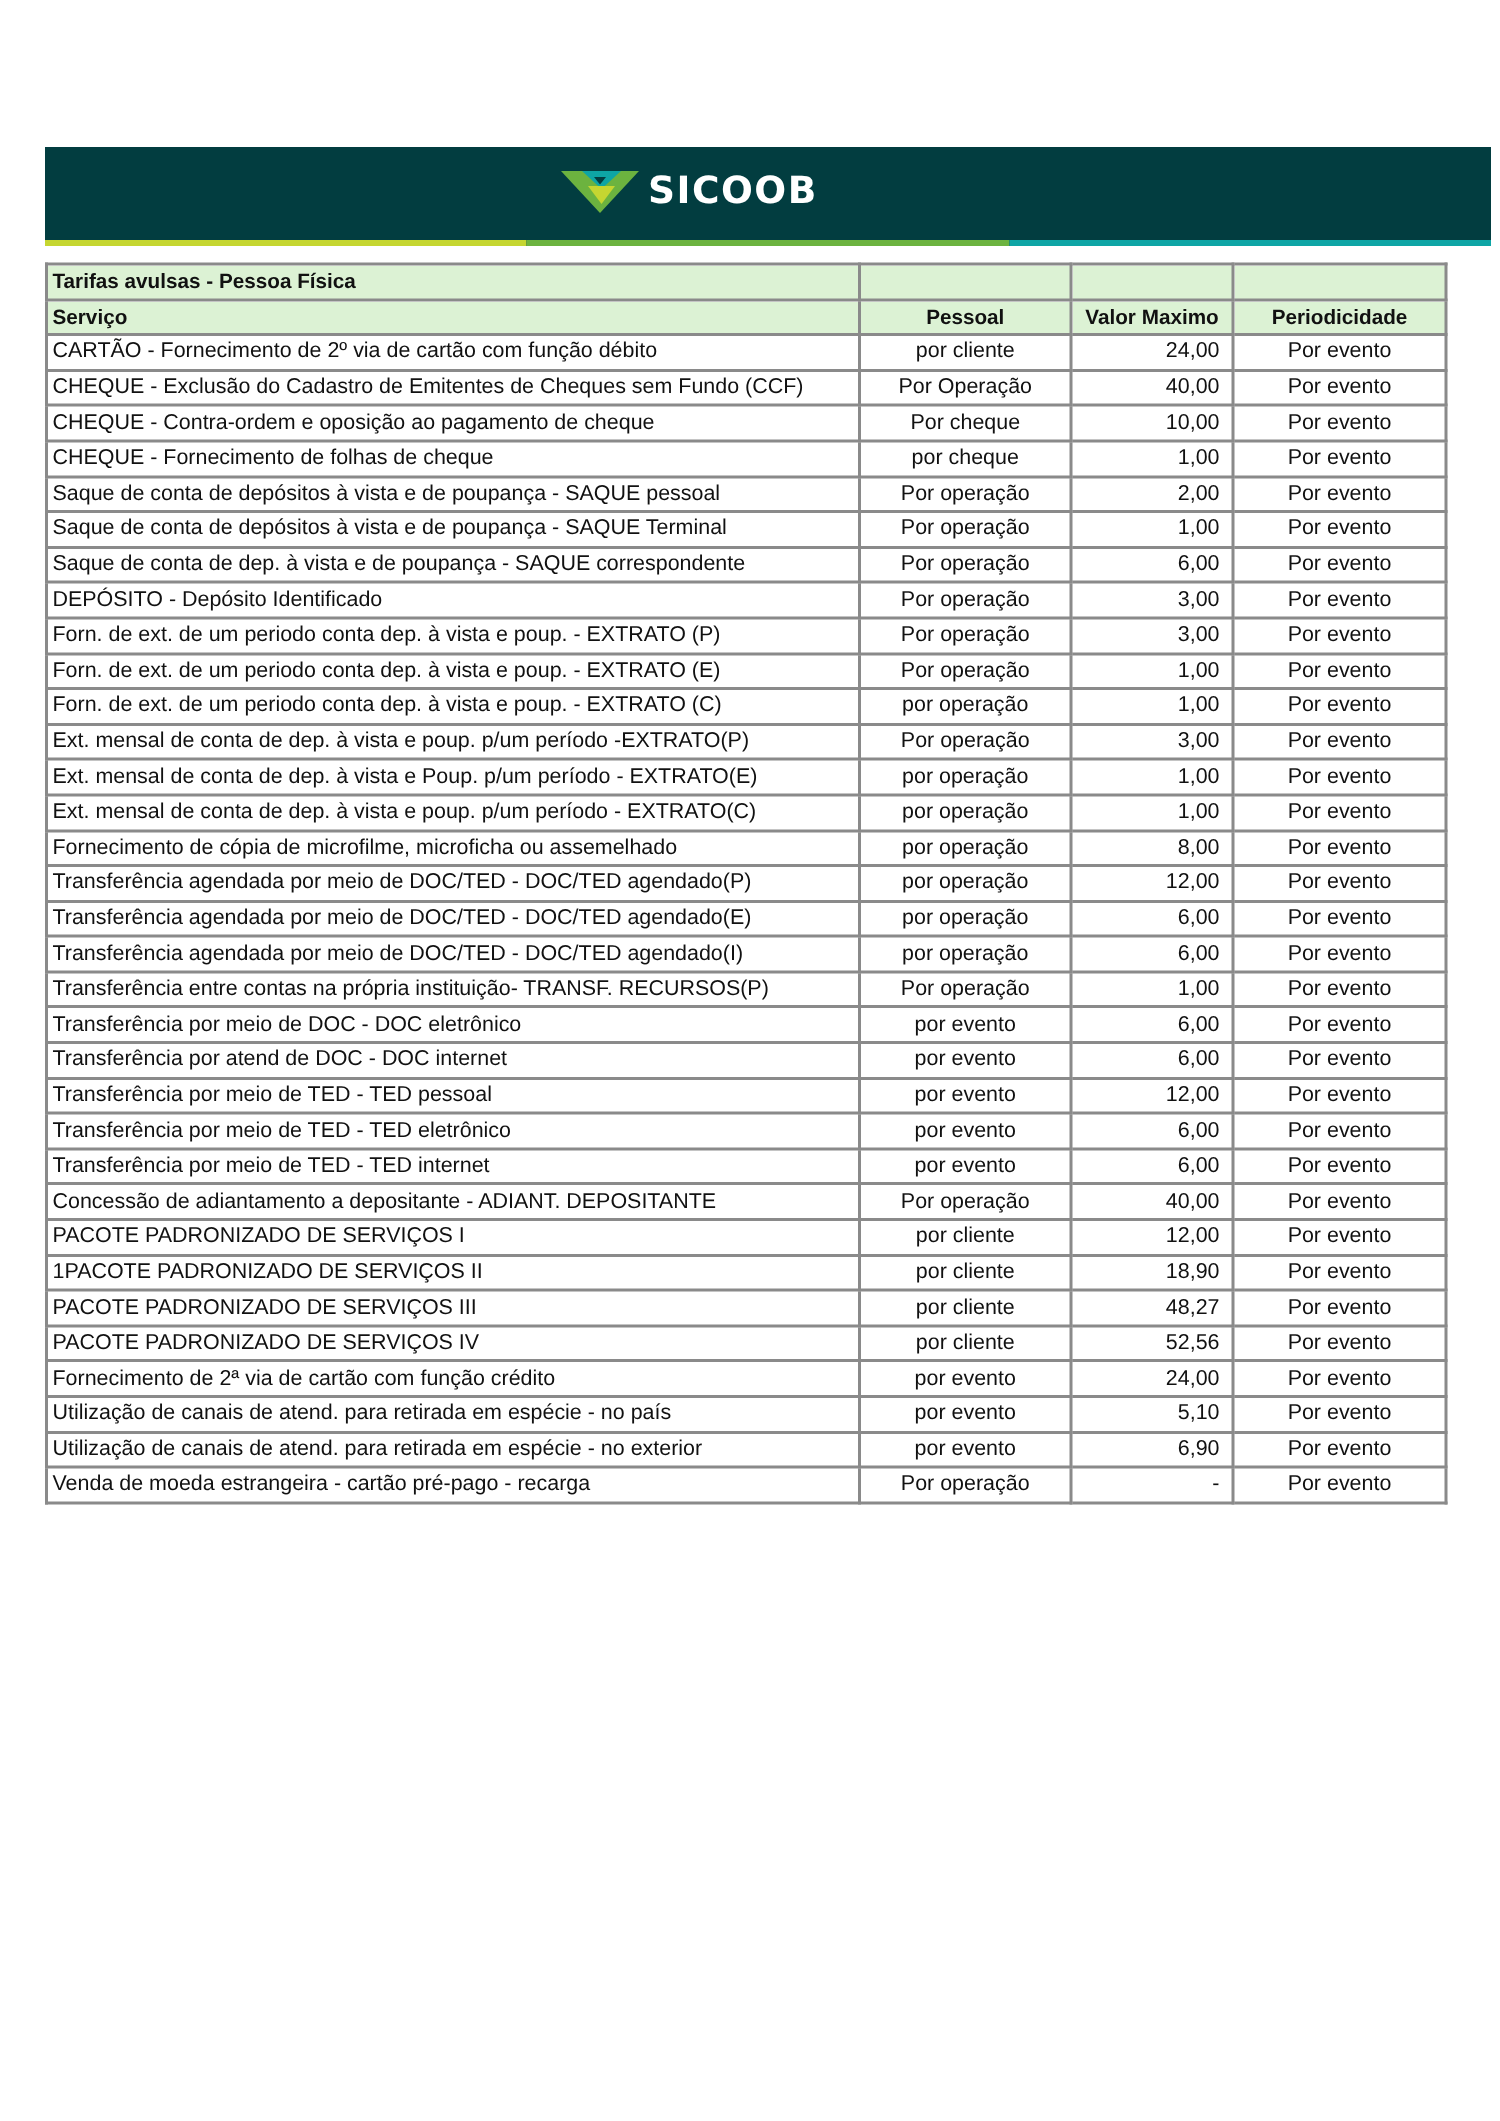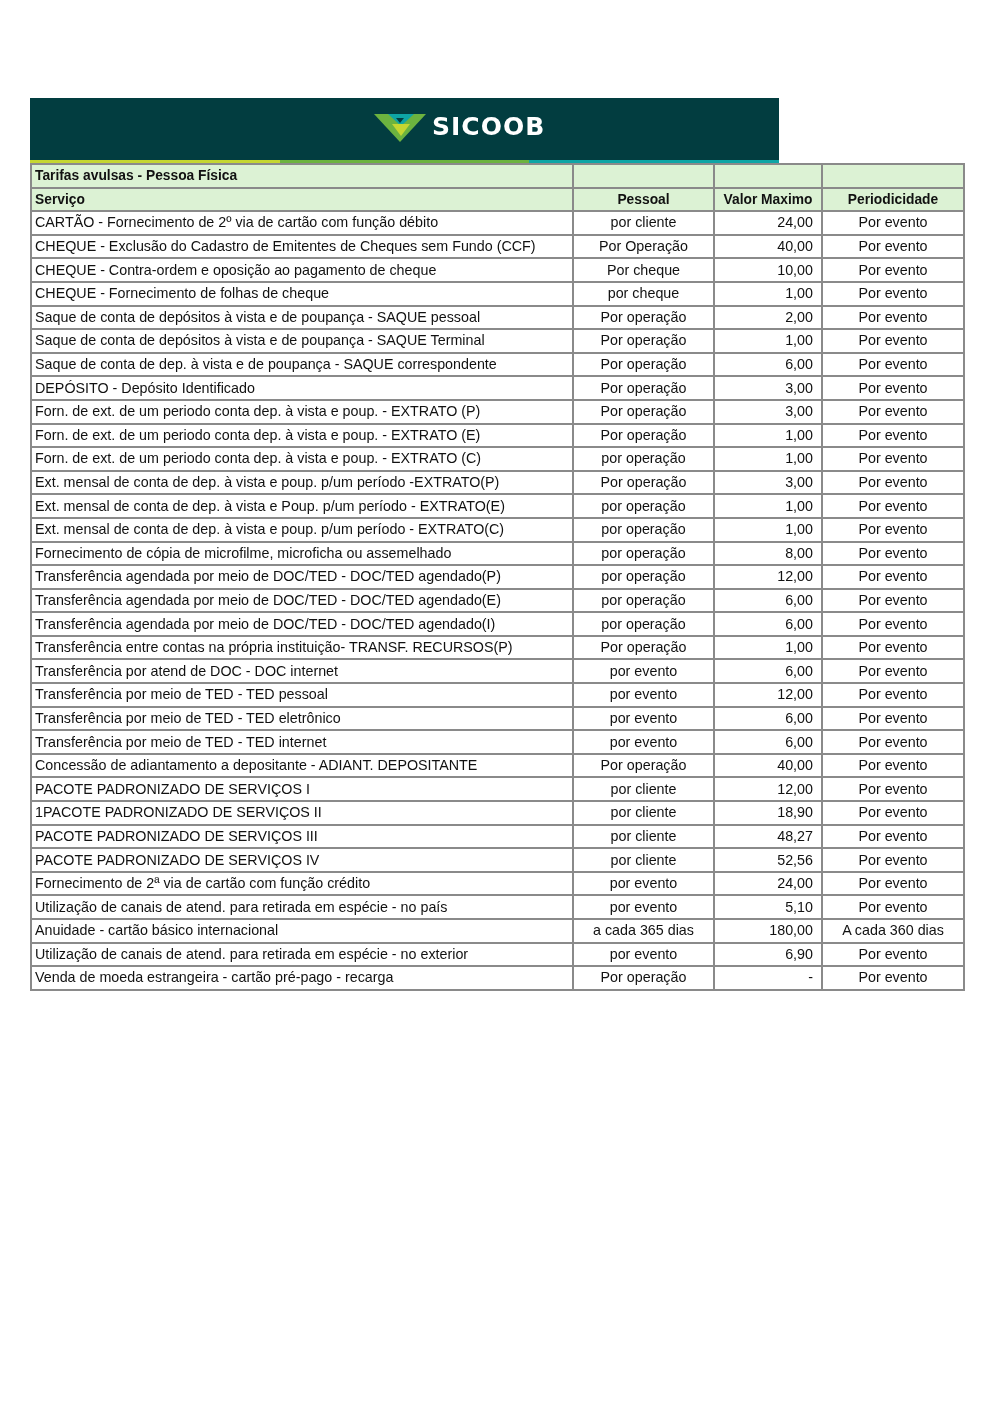--- a/index.html
+++ b/index.html
@@ -1,26 +1,26 @@
 <!DOCTYPE html>
 <html><head>
 <meta charset="utf-8">
 <style>
   html, body { margin: 0; padding: 0; background: #ffffff; }
   body { width: 1000px; height: 1414px; position: relative; overflow: hidden;
          font-family: "Liberation Sans", sans-serif; color: #111; }
-  .banner { position: absolute; left: 30px; top: 98px; width: 749px; height: 66px;
+  .banner { position: absolute; left: 30px; top: 98px; width: 964px; height: 66px;
             background: #023d40; }
   .banner-stripe { position: absolute; left: 0; bottom: 0; width: 100%; height: 4px; display: flex; }
   .banner-stripe span { flex: 1; height: 100%; }
   .logo { position: absolute; left: 344px; top: 14px; display: flex; align-items: center; }
   .logo svg { display: block; }
   .logo-text { color: #ffffff; font-family: "DejaVu Sans", sans-serif; font-weight: bold;
                font-size: 25px; letter-spacing: 1px; margin-left: 6px; line-height: 30px; }
-  table.tariffs { position: absolute; left: 30px; top: 163px; border-collapse: collapse;
+  table.tariffs { position: absolute; left: 30px; top: 175px; border-collapse: collapse;
                   table-layout: fixed; width: 933px; font-size: 14.3px; }
   table.tariffs td { border: 2px solid #8a8a8a; height: 21.6px; padding: 0 3px;
                      white-space: nowrap; overflow: hidden; line-height: 21px; }
   table.tariffs tr.hdr td { background: #dcf2d4; font-weight: bold; font-size: 13.8px; }
   col.c1 { width: 542px; } col.c2 { width: 141px; } col.c3 { width: 108px; } col.c4 { width: 142px; }
   td.center { text-align: center; }
   td.right { text-align: right; padding-right: 8px !important; }
 </style>
 </head>
 <body>
@@ -170,20 +170,26 @@
         <td class="right">6,00</td>
         <td class="center">Por evento</td>
       </tr>
       <tr>
         <td>Transferência entre contas na própria instituição- TRANSF. RECURSOS(P)</td>
         <td class="center">Por operação</td>
         <td class="right">1,00</td>
         <td class="center">Por evento</td>
       </tr>
       <tr>
+        <td>Transferência por meio de DOC - DOC eletrônico</td>
+        <td class="center">por evento</td>
+        <td class="right">6,00</td>
+        <td class="center">Por evento</td>
+      </tr>
+      <tr>
         <td>Transferência por atend de DOC - DOC internet</td>
         <td class="center">por evento</td>
         <td class="right">6,00</td>
         <td class="center">Por evento</td>
       </tr>
       <tr>
         <td>Transferência por meio de TED - TED pessoal</td>
         <td class="center">por evento</td>
         <td class="right">12,00</td>
         <td class="center">Por evento</td>
@@ -234,26 +240,20 @@
         <td>Fornecimento de 2ª via de cartão com função crédito</td>
         <td class="center">por evento</td>
         <td class="right">24,00</td>
         <td class="center">Por evento</td>
       </tr>
       <tr>
         <td>Utilização de canais de atend. para retirada em espécie - no país</td>
         <td class="center">por evento</td>
         <td class="right">5,10</td>
         <td class="center">Por evento</td>
-      </tr>
-      <tr>
-        <td>Anuidade - cartão básico internacional</td>
-        <td class="center">a cada 365 dias</td>
-        <td class="right">180,00</td>
-        <td class="center">A cada 360 dias</td>
       </tr>
       <tr>
         <td>Utilização de canais de atend. para retirada em espécie - no exterior</td>
         <td class="center">por evento</td>
         <td class="right">6,90</td>
         <td class="center">Por evento</td>
       </tr>
       <tr>
         <td>Venda de moeda estrangeira - cartão pré-pago - recarga</td>
         <td class="center">Por operação</td>

